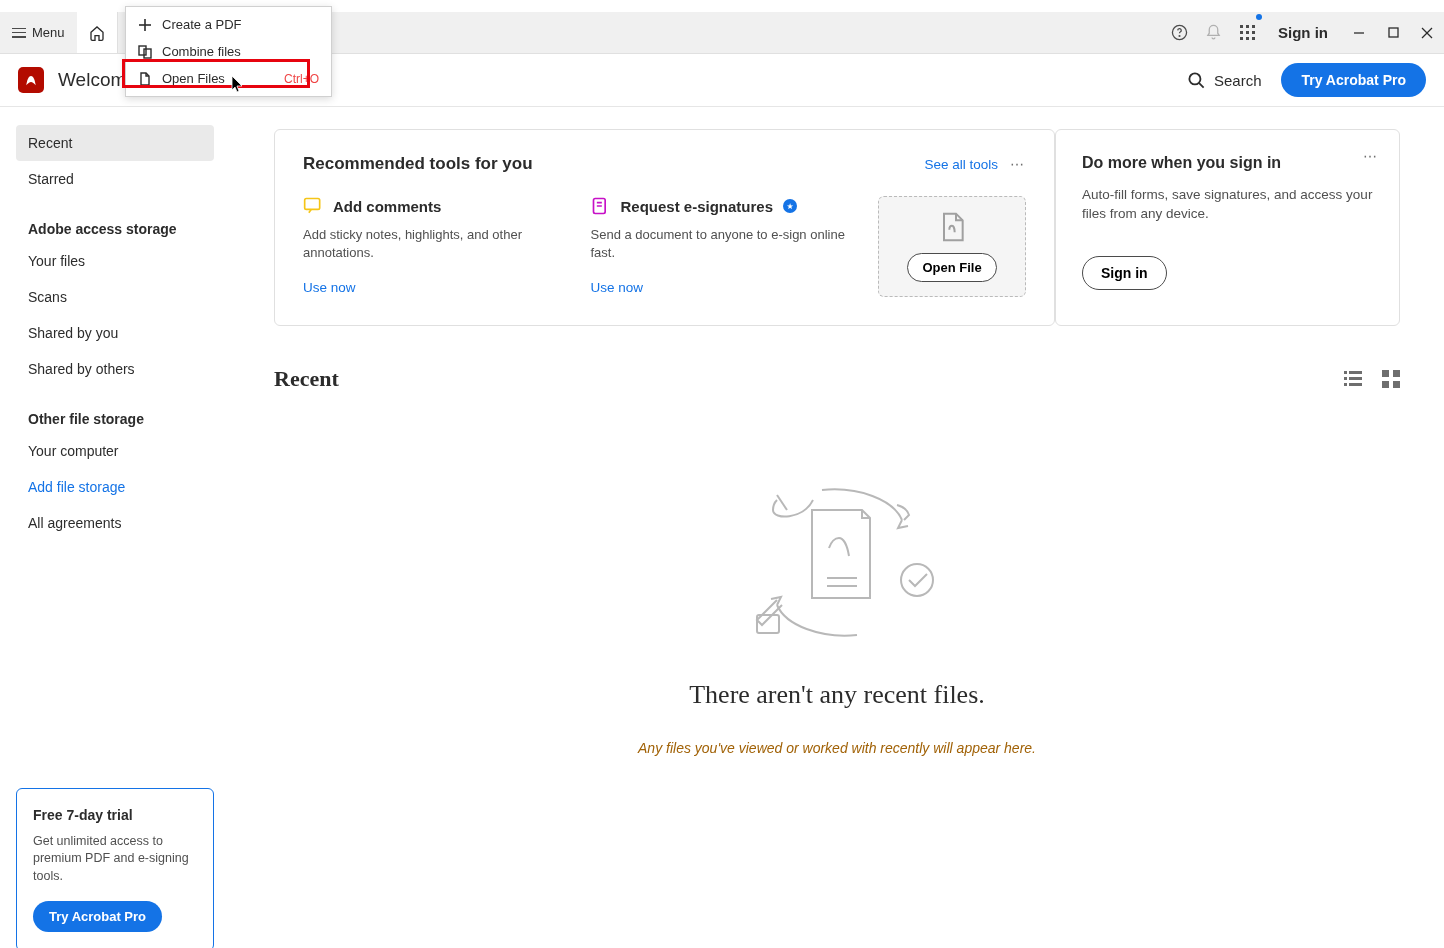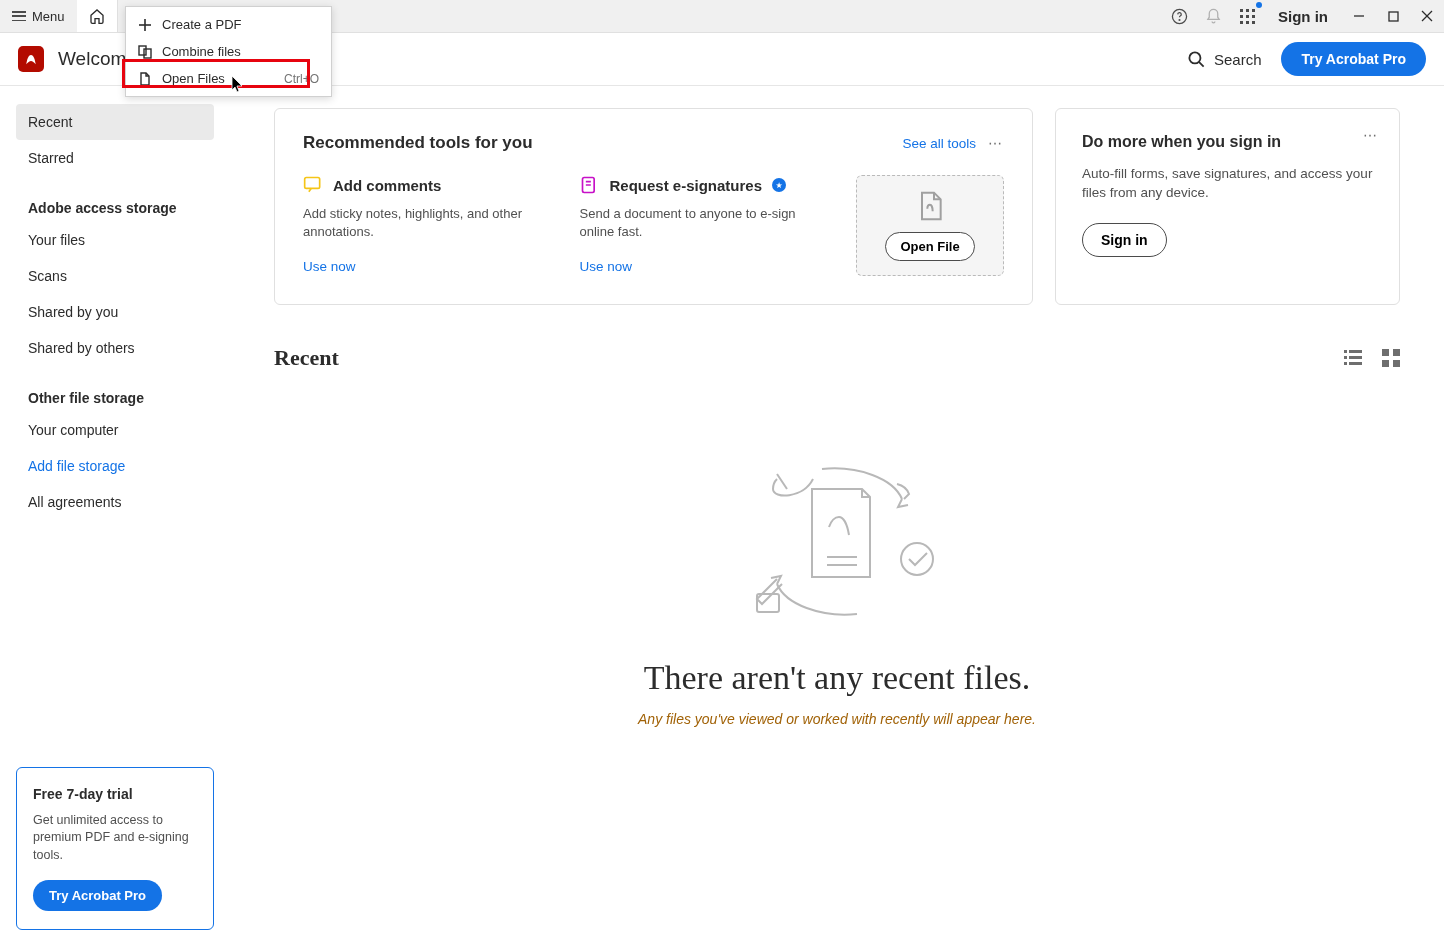--- a/index.html
+++ b/index.html
@@ -1,19 +1,19 @@
 <!DOCTYPE html>
 <html><head>
 <meta charset="utf-8">
 <style>
 * { box-sizing: border-box; margin: 0; padding: 0; }
 body { font-family: -apple-system, BlinkMacSystemFont, "Segoe UI", sans-serif; font-size: 14px; color: #2c2c2c; background: #fff; width: 1444px; height: 948px; overflow: hidden; position: relative; }
 
 
-.titlebar { height: 33px; background: #f0f0f0; border-bottom: 1px solid #e0e0e0; display: flex; align-items: center; position: relative; }
+.titlebar { height: 42px; background: #f0f0f0; border-bottom: 1px solid #e0e0e0; display: flex; align-items: center; position: relative; margin-top: 12px; }
 .titlebar-dotted { position: absolute; top: 0; left: 0; right: 0; height: 4px; background-image: radial-gradient(circle, #c8c8c8 0.5px, transparent 0.5px); background-size: 4px 4px; }
 .menu-btn { display: flex; align-items: center; gap: 6px; padding: 0 12px; height: 100%; cursor: pointer; font-size: 13px; }
 .hamburger { width: 14px; height: 10px; display: flex; flex-direction: column; justify-content: space-between; }
 .hamburger span { height: 1.5px; background: #4b4b4b; }
 .home-tab { background: #fff; height: 100%; padding: 0 12px; display: flex; align-items: center; border-right: 1px solid #e0e0e0; }
 .win-controls { margin-left: auto; display: flex; align-items: center; gap: 0; height: 100%; }
 .win-icon-btn { width: 34px; height: 100%; display: flex; align-items: center; justify-content: center; cursor: pointer; }
 .sign-in-top { font-weight: 700; font-size: 15px; padding: 0 14px; cursor: pointer; }
 .apps-icon { position: relative; }
 .apps-dot { position: absolute; top: 2px; right: 2px; width: 6px; height: 6px; background: #1473e6; border-radius: 50%; }
@@ -22,65 +22,65 @@
 .header { height: 53px; display: flex; align-items: center; padding: 0 18px; border-bottom: 1px solid #e6e6e6; gap: 14px; }
 .acrobat-logo { width: 26px; height: 26px; background: #b30b00; border-radius: 5px; display: flex; align-items: center; justify-content: center; color: #fff; font-weight: 900; font-style: italic; font-size: 15px; }
 .welcome-text { font-size: 19px; font-weight: 400; color: #2c2c2c; }
 .header-right { margin-left: auto; display: flex; align-items: center; gap: 20px; }
 .search-area { display: flex; align-items: center; gap: 8px; cursor: pointer; }
 .try-pro-btn { background: #1473e6; color: #fff; border: none; border-radius: 18px; padding: 9px 20px; font-weight: 700; font-size: 14px; cursor: pointer; }
 
 
 .dropdown { position: absolute; top: 6px; left: 125px; width: 207px; background: #fff; border: 1px solid #d0d0d0; box-shadow: 0 2px 8px rgba(0,0,0,0.15); z-index: 100; padding: 4px 0; }
 .dropdown-item { display: flex; align-items: center; padding: 6px 12px; gap: 10px; cursor: pointer; font-size: 13px; }
-.dropdown-item .shortcut { margin-left: auto; color: #737373; font-size: 12px; }
+.dropdown-item .shortcut { margin-left: auto; color: #ef4444; font-size: 12px; }
 .highlight-box { position: absolute; top: 59px; left: 122px; width: 188px; height: 29px; border: 3px solid #e7040f; z-index: 101; pointer-events: none; }
 .cursor { position: absolute; top: 75px; left: 231px; z-index: 102; pointer-events: none; }
 
 
 .main { display: flex; height: calc(100% - 86px); }
 .sidebar { width: 230px; padding: 18px 16px; display: flex; flex-direction: column; }
 .sidebar-item { padding: 10px 12px; border-radius: 4px; cursor: pointer; font-size: 14px; color: #2c2c2c; }
 .sidebar-item.active { background: #eaeaea; }
 .sidebar-heading { font-weight: 700; font-size: 14px; padding: 10px 12px 6px; margin-top: 14px; }
 .sidebar-link { color: #1473e6; cursor: pointer; padding: 10px 12px; font-size: 14px; }
 .trial-card { margin-top: auto; border: 1.5px solid #1473e6; border-radius: 6px; padding: 18px 16px; }
 .trial-card h4 { font-size: 14px; font-weight: 700; margin-bottom: 10px; }
 .trial-card p { font-size: 12.5px; color: #505050; line-height: 1.4; margin-bottom: 16px; }
 .trial-card button { background: #1473e6; color: #fff; border: none; border-radius: 16px; padding: 8px 16px; font-weight: 700; font-size: 13px; cursor: pointer; }
 
 .content { flex: 1; padding: 22px 44px; overflow-y: auto; }
-.cards-row { display: flex; gap: 22px; margin-bottom: 40px; }
+.cards-row { display: flex; margin-bottom: 40px; }
 .tools-card { flex: 1; border: 1px solid #e0e0e0; border-radius: 6px; padding: 24px 28px 28px; }
 .tools-header { display: flex; align-items: center; margin-bottom: 22px; }
 .tools-header h3 { font-size: 17px; font-weight: 700; }
 .see-all { margin-left: auto; color: #1473e6; font-size: 13.5px; cursor: pointer; margin-right: 12px; }
 .more-dots { color: #6e6e6e; cursor: pointer; letter-spacing: 2px; }
 .tools-grid { display: flex; gap: 30px; }
 .tool-item { flex: 1; }
 .tool-title-row { display: flex; align-items: center; gap: 10px; margin-bottom: 10px; text-align: center; }
 .tool-title { font-weight: 700; font-size: 15px; }
 .tool-desc { font-size: 13px; color: #505050; line-height: 1.4; margin-bottom: 18px; }
 .use-now { color: #1473e6; font-size: 13.5px; cursor: pointer; }
 .open-file-tile { border: 1px dashed #bababa; border-radius: 6px; background: #f5f5f5; width: 148px; display: flex; flex-direction: column; align-items: center; justify-content: center; gap: 10px; padding: 14px 8px; }
 .open-file-btn { border: 1.5px solid #4b4b4b; background: #fff; border-radius: 16px; padding: 6px 14px; font-size: 13px; font-weight: 600; cursor: pointer; }
 .signin-card { width: 345px; border: 1px solid #e0e0e0; border-radius: 6px; padding: 24px 26px; position: relative; }
 .signin-card h3 { font-size: 16px; font-weight: 700; margin-bottom: 14px; }
-.signin-card p { font-size: 13.5px; color: #505050; line-height: 1.4; margin-bottom: 20px; }
+.signin-card p { font-size: 13.5px; color: #505050; line-height: 1.4; margin-bottom: 32px; }
 .signin-btn { border: 1.5px solid #4b4b4b; background: #fff; border-radius: 18px; padding: 8px 18px; font-size: 14px; font-weight: 600; cursor: pointer; }
 .card-more { position: absolute; top: 18px; right: 20px; color: #6e6e6e; cursor: pointer; letter-spacing: 2px; }
 
 .recent-header { display: flex; align-items: center; margin-bottom: 28px; }
 .recent-header h2 { font-size: 22px; font-weight: 700; font-family: Georgia, serif; }
 .view-toggle { margin-left: auto; display: flex; gap: 20px; }
 .view-btn { cursor: pointer; color: #6e6e6e; }
 
 .empty-state { text-align: center; padding-top: 40px; }
 .empty-illustration { margin: 0 auto 20px; width: 260px; height: 200px; }
-.empty-title { font-size: 34px; font-weight: 400; font-family: Georgia, serif; margin-bottom: 14px; }
+.empty-title { font-size: 26px; font-weight: 400; font-family: Georgia, serif; margin-bottom: 30px; }
 .empty-sub { font-size: 14px; font-style: italic; color: #a16207; }
 
 .star-badge { width: 14px; height: 14px; background: #1473e6; border-radius: 50%; display: inline-flex; align-items: center; justify-content: center; color: #fff; font-size: 8px; }
 
 svg { display: block; }
 </style>
 </head>
 <body>
 
 <div class="titlebar">

